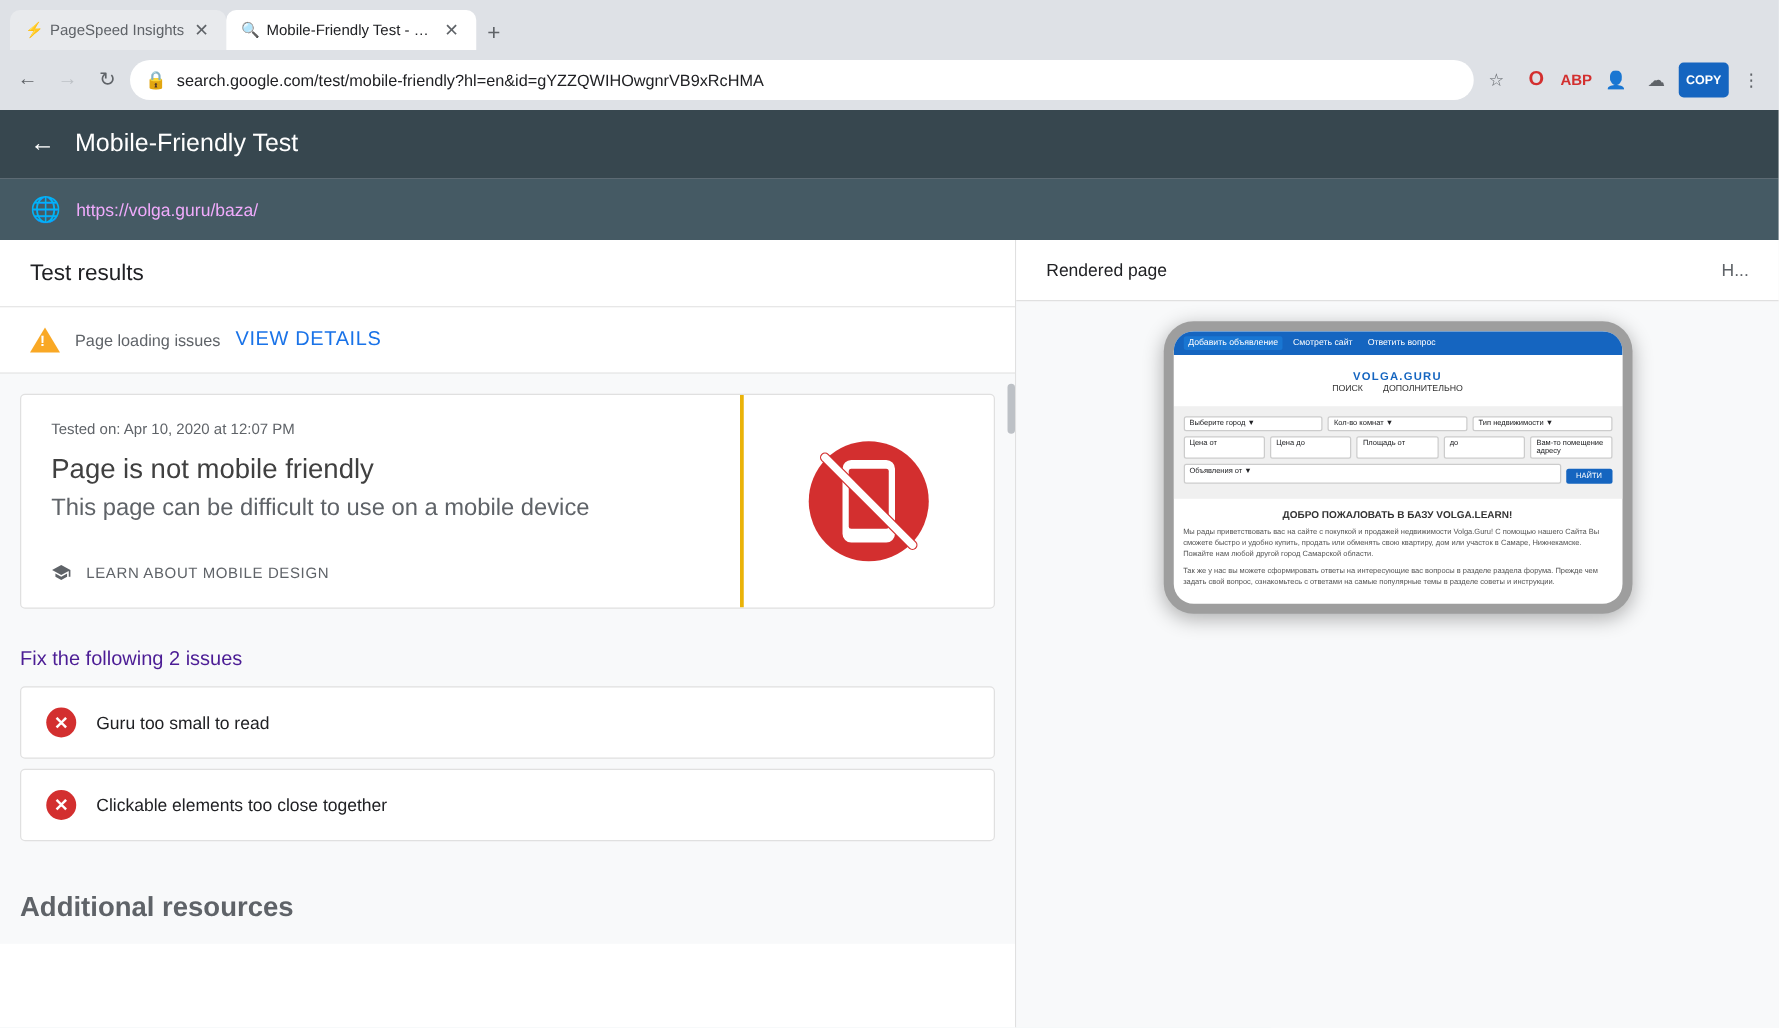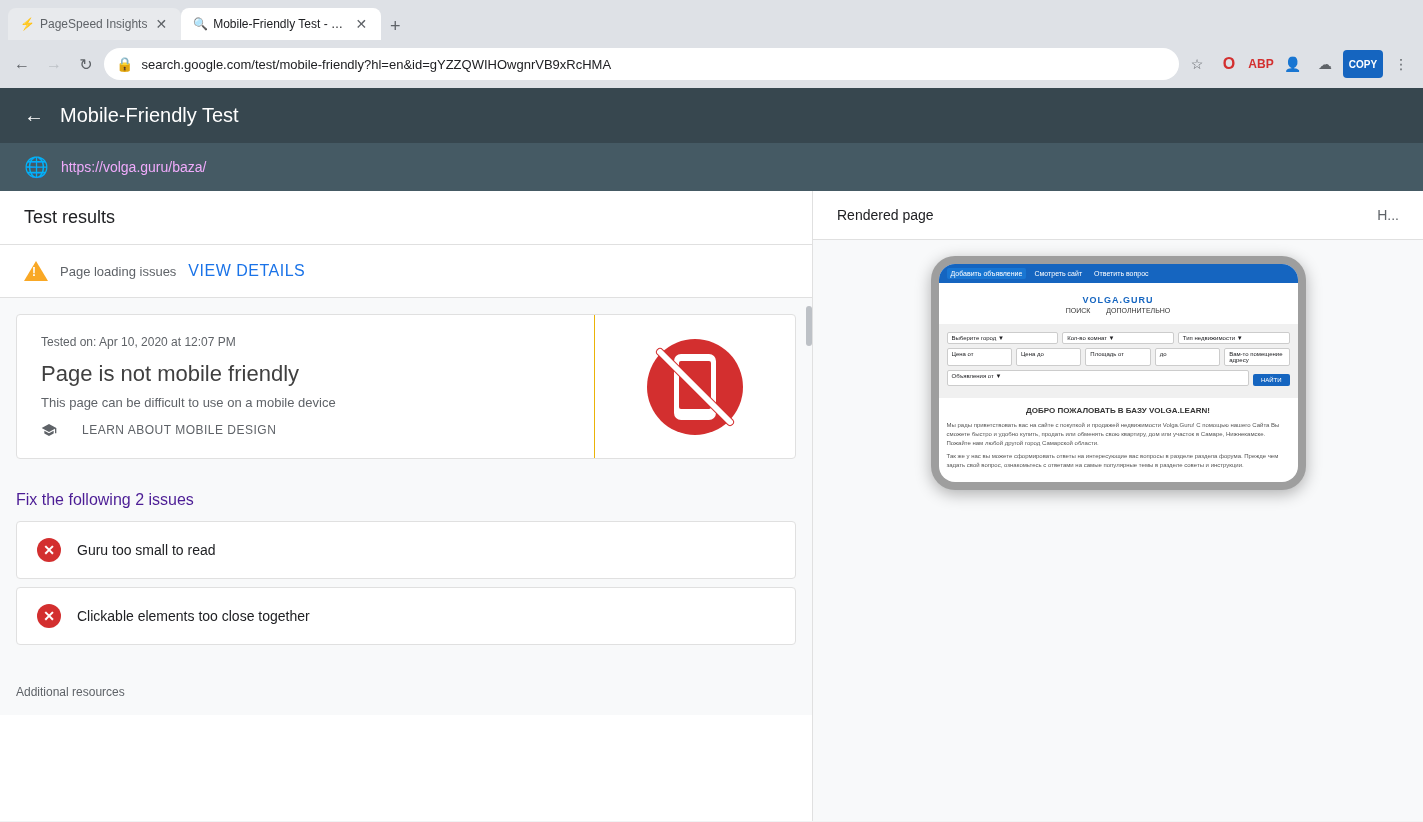--- a/index.html
+++ b/index.html
@@ -235,42 +235,42 @@
       background: #fff;
       border: 1px solid #e0e0e0;
       border-radius: 4px;
       margin-bottom: 16px;
       display: flex;
       overflow: hidden;
     }
     .card-left {
       flex: 1;
       padding: 20px 24px;
-      border-right: 1px solid #eab308;
+      border-right: 3px solid #eab308;
     }
     .card-date {
       font-size: 12px;
       color: #5f6368;
       margin-bottom: 12px;
     }
     .card-status {
       font-size: 22px;
       font-weight: 400;
       color: #404040;
       margin-bottom: 8px;
     }
     .card-description {
-      font-size: 13px;
-      color: #5f6368;
-      margin-bottom: 12px;
+      font-size: 19px;
+      color: #5f6368;
+      margin-bottom: 32px;
     }
     .learn-link {
       display: flex;
       align-items: center;
-      gap: 25px;
+      gap: 12px;
       color: #5f6368;
       font-size: 12px;
       text-transform: uppercase;
       letter-spacing: 0.5px;
       cursor: pointer;
       font-weight: 500;
     }
     .card-right {
       width: 200px;
       display: flex;
@@ -314,22 +314,22 @@
       font-weight: bold;
     }
     .issue-text {
       font-size: 14px;
       color: #202124;
     }
 
     
     .additional-resources {
       padding: 16px 0 0 0;
-      font-size: 12px;
-      font-weight: 400;
+      font-size: 22px;
+      font-weight: 700;
       color: #5f6368;
     }
 
     
     .right-panel {
       width: 610px;
       background: #f8f9fa;
       flex-shrink: 0;
     }
     .rendered-header {

